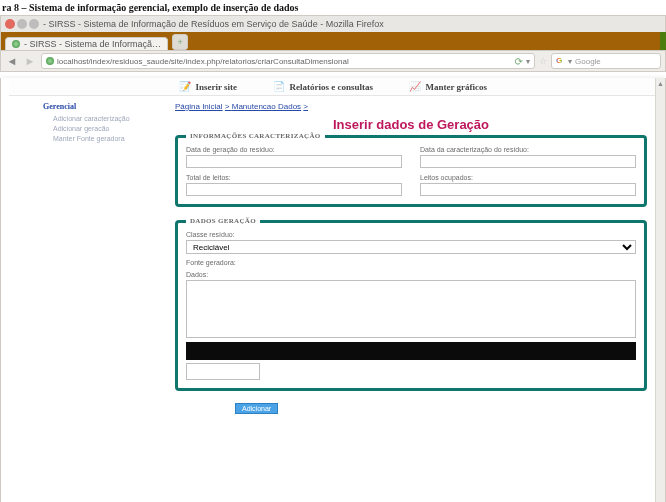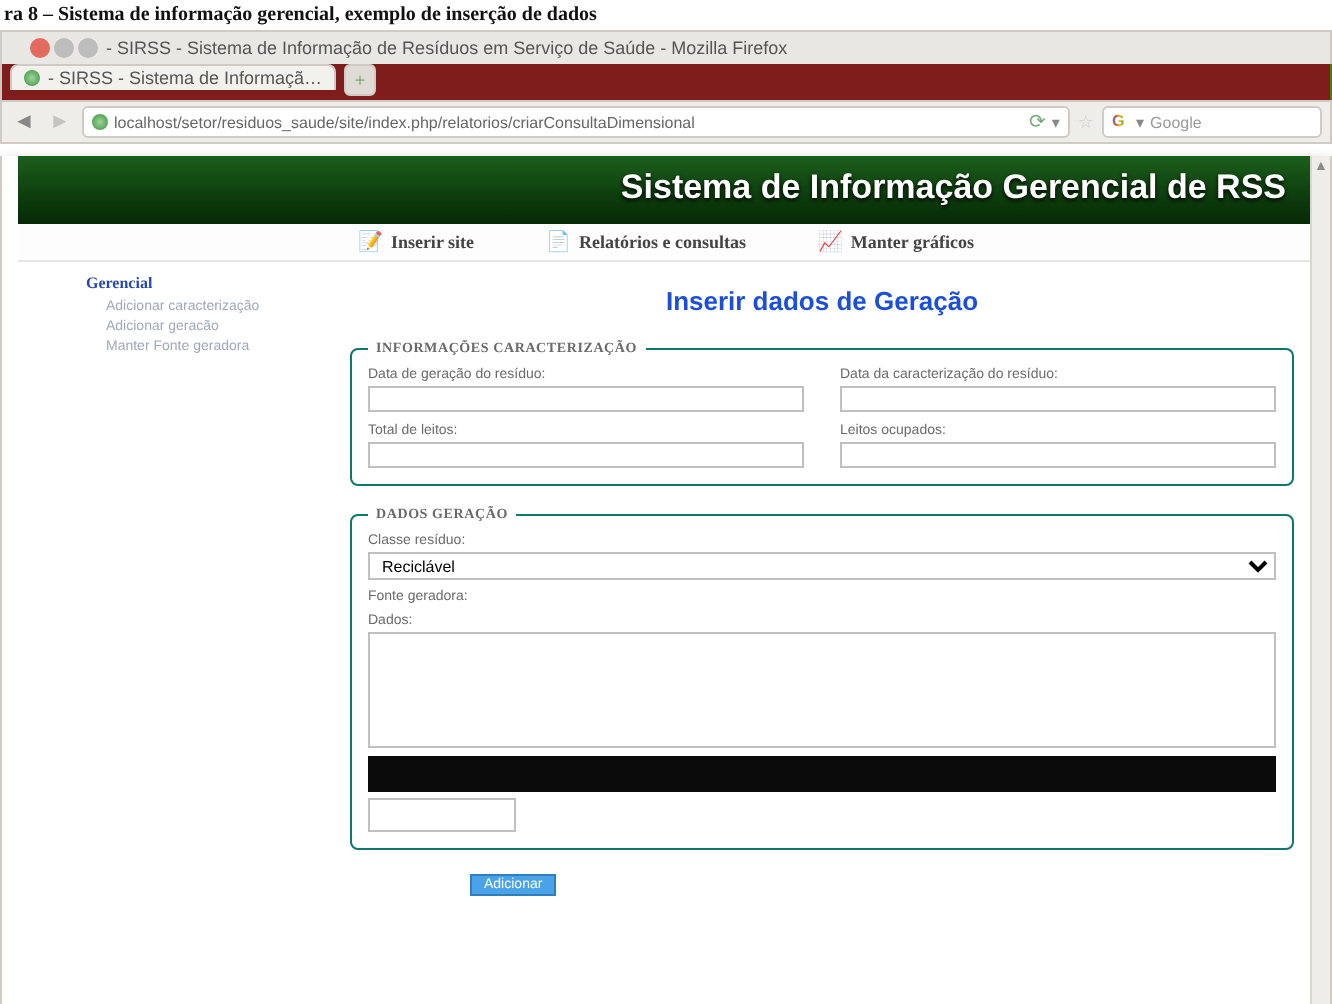--- a/index.html
+++ b/index.html
@@ -3,22 +3,22 @@
 <meta charset="utf-8">
 <style>
   html,body{margin:0;padding:0;font-family:Verdana,Arial,sans-serif;background:#fff}
   body{width:666px;height:502px;overflow:hidden;font-size:9px;color:#333}
   .caption{font:bold 10px Georgia,serif;color:#111;padding:2px 2px 2px 2px}
   .win-controls{display:inline-flex;gap:2px;vertical-align:middle;margin-right:4px}
   .wbtn{width:10px;height:10px;border-radius:50%}
   .wclose{background:#e26a5f}
   .wmin{background:#bdbdbd}
   .wmax{background:#bdbdbd}
-  .titlebar{background:#e9e7e3;border:1px solid #cfcac3;border-bottom:none;display:flex;align-items:center;height:16px;padding:0 14px;font-size:9px;color:#555}
-  .tabbar{background:#7f1d1d;border-left:1px solid #cfcac3;border-right:1px solid #4d7c0f;display:flex;align-items:flex-start;height:18px;padding:0 4px;gap:4px}
+  .titlebar{background:#e9e7e3;border:1px solid #cfcac3;border-bottom:none;display:flex;align-items:center;height:16px;padding:0 4px;font-size:9px;color:#555}
+  .tabbar{background:#a16207;border-left:1px solid #cfcac3;border-right:6px solid #4d7c0f;display:flex;align-items:flex-end;height:18px;padding:0 4px;gap:4px}
   .tab{background:#f3f1ed;border:1px solid #cfcac3;border-bottom:none;border-radius:4px 4px 0 0;padding:1px 6px;font-size:9px;color:#555;display:flex;align-items:center;gap:4px}
   .tab-add{width:14px;height:14px;background:#dedbd4;border:1px solid #cfcac3;border-radius:3px;display:flex;align-items:center;justify-content:center;color:#7a7}
   .navbar{background:#efede9;border:1px solid #cfcac3;display:flex;align-items:center;height:20px;padding:0 4px;gap:4px}
   .nav-btn{width:14px;height:14px;display:flex;align-items:center;justify-content:center;color:#888;font-size:11px}
   .urlbox{flex:1;display:flex;align-items:center;background:#fff;border:1px solid #cfcac3;border-radius:3px;height:14px;padding:0 4px;font-size:8px;color:#666;gap:3px}
   .globe{width:8px;height:8px;border-radius:50%;background:radial-gradient(circle,#9cd69c,#3a8f3a)}
   .reload{color:#7a7;font-size:10px}
   .star{color:#ccc;font-size:9px}
   .searchbox{width:100px;display:flex;align-items:center;background:#fff;border:1px solid #cfcac3;border-radius:3px;height:14px;padding:0 4px;font-size:8px;color:#999;gap:3px}
   .viewport{border:1px solid #cfcac3;border-top:none;height:440px;position:relative;background:#fff;box-shadow:0 2px 6px rgba(0,0,0,.2)}
@@ -29,22 +29,22 @@
   .menubar{background:#fdfdfd;border-bottom:1px solid #e5e5e5;display:flex;justify-content:center;gap:36px;padding:3px 0}
   .menu-item{display:flex;align-items:center;gap:4px;font:bold 9px Verdana;color:#444}
   .mi-icon{font-size:10px}
   .content{display:flex;gap:12px;padding:6px 10px 0 34px}
   .sidebar{width:120px;font-size:8px}
   .sidebar-title{color:#2749a8;font:bold 8px Verdana;margin-bottom:4px}
   .sidebar a{display:block;color:#9fa7bb;margin:3px 0 3px 10px;text-decoration:none;font-size:7px}
   .main{flex:1}
   .breadcrumb{font-size:8px;color:#2749a8;margin-bottom:4px}
   .breadcrumb span{color:#2749a8;text-decoration:underline}
-  .h1{text-align:center;font:bold 13px Arial;color:#1d4ed8;margin:6px 0 12px}
-  fieldset{border:1px solid #0f766e;border-radius:4px;margin:0 0 10px 0;padding:6px 8px 8px;position:relative}
+  .h1{text-align:center;font:bold 13px Arial;color:#be185d;margin:6px 0 0}
+  fieldset{border:3px solid #0f766e;border-radius:4px;margin:0 0 10px 0;padding:6px 8px 8px;position:relative}
   legend{font:bold 7px Verdana;color:#6a6a6a;padding:0 4px;letter-spacing:.3px}
   .row2{display:flex;gap:18px}
   .field{flex:1}
   .flabel{font-size:7px;color:#6a6a6a;margin-bottom:2px}
   .tin{width:100%;box-sizing:border-box;border:1px solid #bfbfbf;height:13px;font-size:8px;padding:0 2px;background:#fff}
   .sel{width:100%;box-sizing:border-box;border:1px solid #bfbfbf;height:14px;font-size:8px;background:#fff;padding:0 2px}
   .multiline{width:100%;box-sizing:border-box;border:1px solid #bfbfbf;height:58px;background:#fff}
   .blackbar{background:#0b0b0b;height:18px;margin-top:4px}
   .shortin{width:68px;border:1px solid #bfbfbf;height:13px;margin-top:3px}
   .bluebtn{display:inline-block;background:#4aa3e6;color:#fff;border:1px solid #2d7fbd;font-size:7px;padding:1px 6px;margin-top:2px;margin-left:60px}
@@ -71,42 +71,39 @@
     <span> - SIRSS - Sistema de Informaçã…</span>
   </div>
   <div class="tab-add">+</div>
 </div>
 
 <div class="navbar">
   <span class="nav-btn">◄</span>
   <span class="nav-btn" style="opacity:.4">►</span>
   <div class="urlbox">
     <span class="globe"></span>
-    <span style="flex:1">localhost/setor/residuos_saude/site/index.php/relatorios/criarConsultaDimensional</span>
+    <span style="flex:1">localhost/index/residuos_saude/site/index.php/relatorios/criarConsultaDimensional</span>
     <span class="reload">⟳</span>
     <span style="color:#888">▾</span>
   </div>
   <span class="star">☆</span>
   <div class="searchbox">
     <span class="google-g"></span>
     <span style="color:#888">▾</span>
     <span>Google</span>
   </div>
 </div>
 
 <div class="viewport">
   <div class="scrollbar">
     <span class="scrollbtn">▲</span>
 
   </div>
 
   <div class="page">
-    <div class="header-banner">
-      <span>Sistema de Informação Gerencial de RSS</span>
-    </div>
 
     <div class="menubar">
       <div class="menu-item">
         <span class="mi-icon">📝</span>
         <span>Inserir site</span>
       </div>
       <div class="menu-item">
         <span class="mi-icon">📄</span>
         <span>Relatórios e consultas</span>
       </div>
@@ -118,20 +115,26 @@
 
     <div class="content">
       <div class="sidebar">
         <div class="sidebar-title">Gerencial</div>
         <a href="#">Adicionar caracterização</a>
         <a href="#">Adicionar geracão</a>
         <a href="#">Manter Fonte geradora</a>
       </div>
 
       <div class="main">
+        <div class="breadcrumb">
+          <span>Página Inicial</span>
+          <span> &gt; </span>
+          <span>Manutencao Dados</span>
+          <span> &gt; </span>
+        </div>
 
         <div class="h1">Inserir dados de Geração</div>
 
         <fieldset>
           <legend>INFORMAÇÕES CARACTERIZAÇÃO</legend>
           <div class="row2">
             <div class="field">
               <div class="flabel">Data de geração do resíduo:</div>
               <input class="tin" value="" style="">
             </div>

